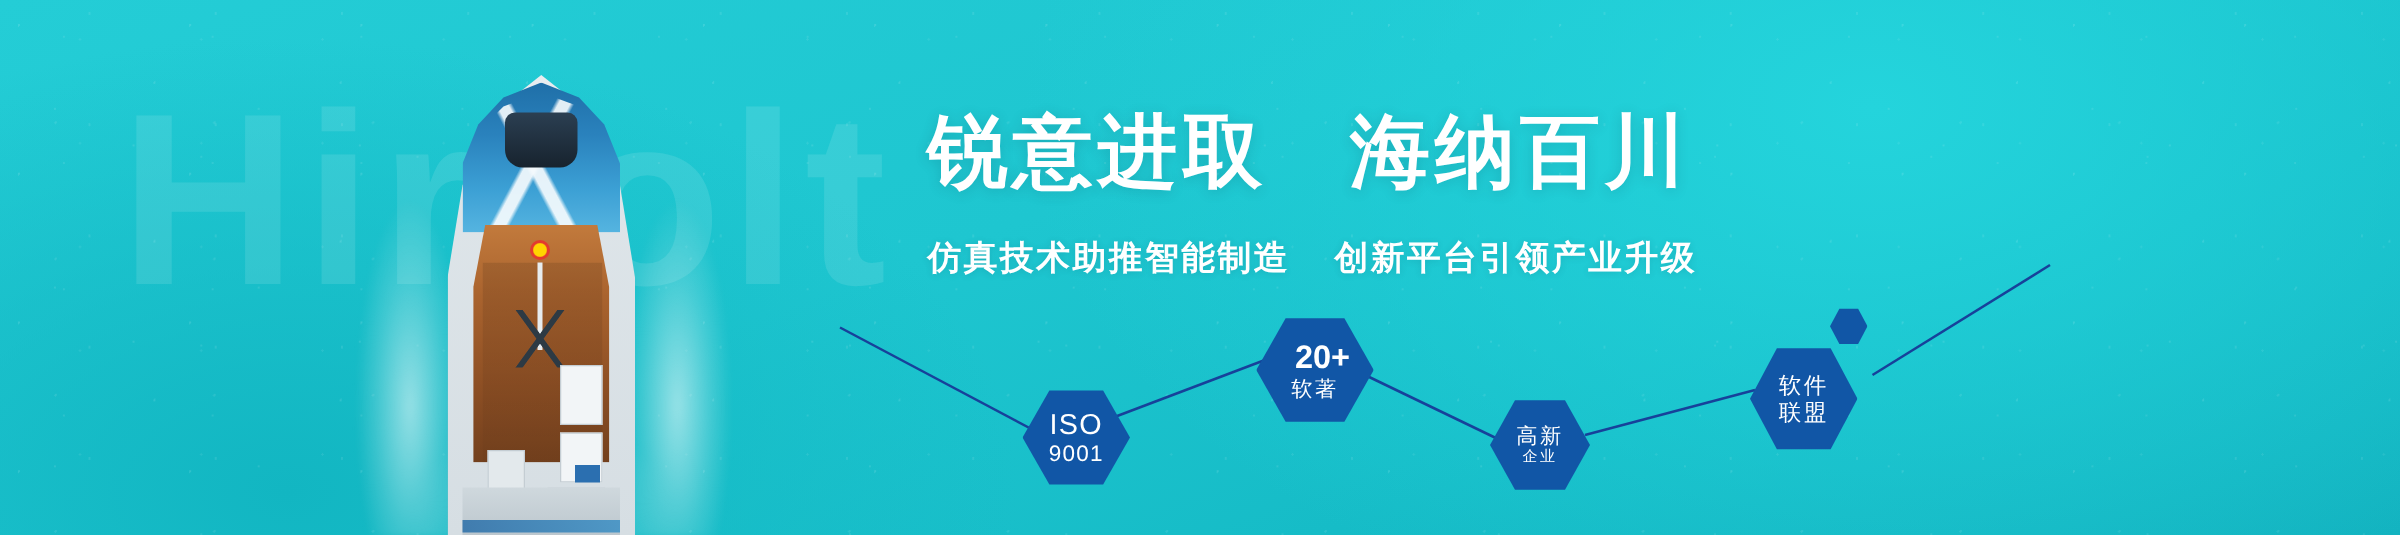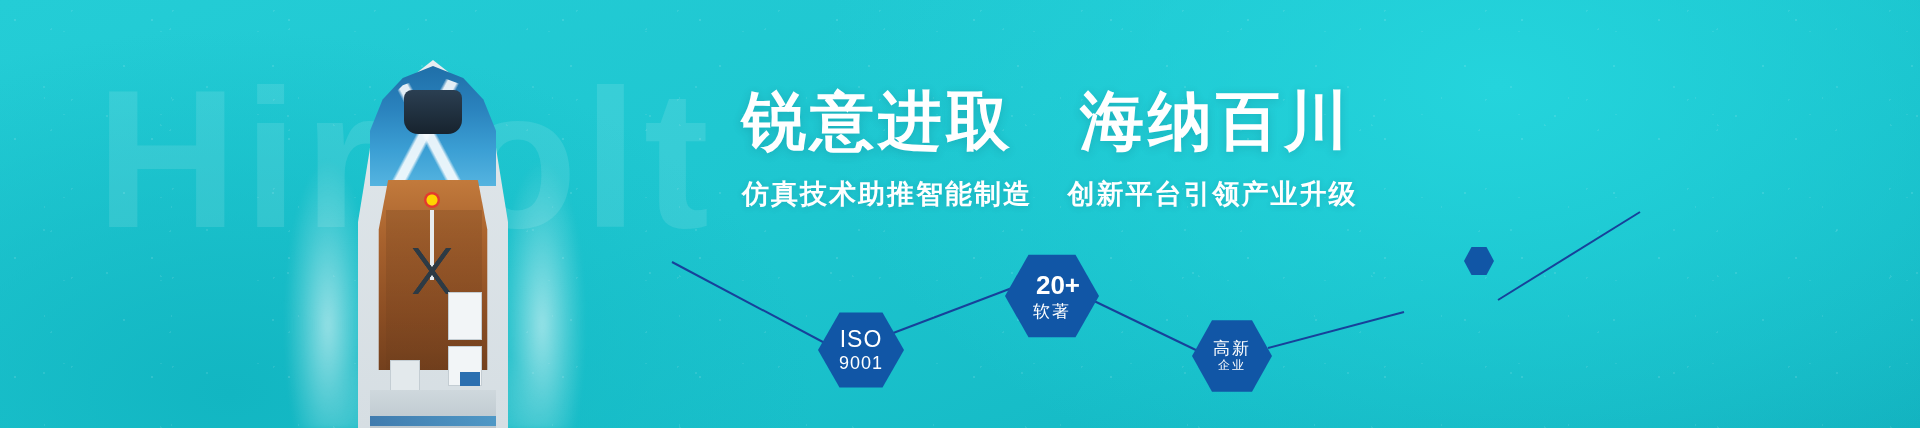--- a/index.html
+++ b/index.html
@@ -173,21 +173,21 @@
     font-weight: 700;
     line-height: 1.06;
     color: #ffffff;
     letter-spacing: 4px;
     white-space: nowrap;
     text-shadow: 0 2px 10px rgba(0,60,80,.18);
   }
   .headline .gap { display: inline-block; width: 26px; }
 
   .subline {
-    margin-top: 20px;
+    margin-top: 32px;
     font-family: "Liberation Serif", "DejaVu Serif", serif;
     font-size: 27px;
     font-weight: 700;
     color: #ffffff;
     letter-spacing: 2px;
     white-space: nowrap;
     text-shadow: 0 1px 6px rgba(0,60,80,.16);
   }
   .subline .gap { display: inline-block; width: 18px; }
 
@@ -294,17 +294,21 @@
     <div class="hex" id="hex-soft">
       <span class="l1">20+</span>
       <span class="l2">软著</span>
     </div>
 
     <div class="hex" id="hex-hightech">
       <span class="l1">高新</span>
       <span class="l2">企业</span>
     </div>
 
+    <div class="hex" id="hex-alliance">
+      <span class="l1">软件</span>
+      <span class="l2">联盟</span>
+    </div>
 
     <div class="hex" id="hex-dot"></div>
   </div>
 
 </div>
 
 </body></html>

